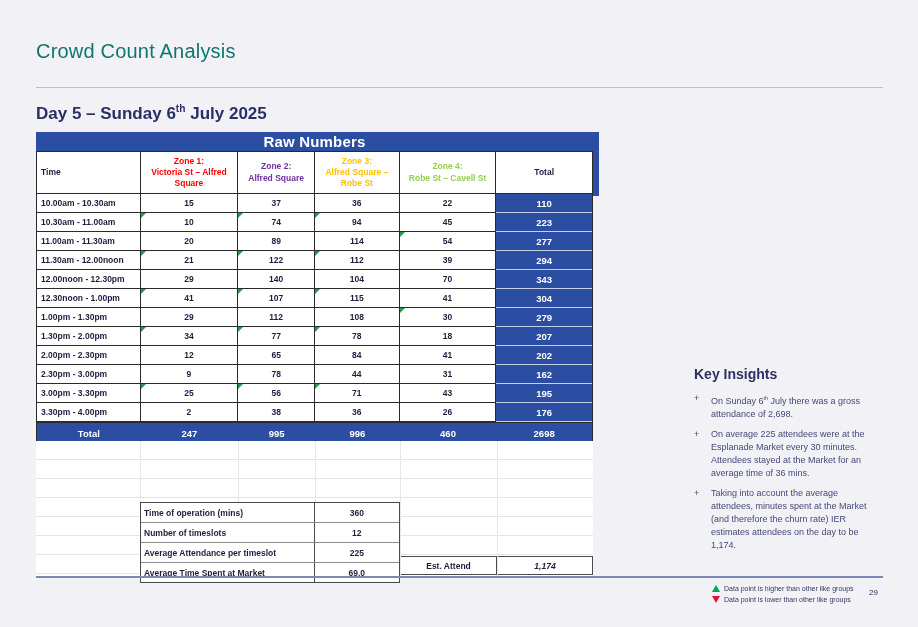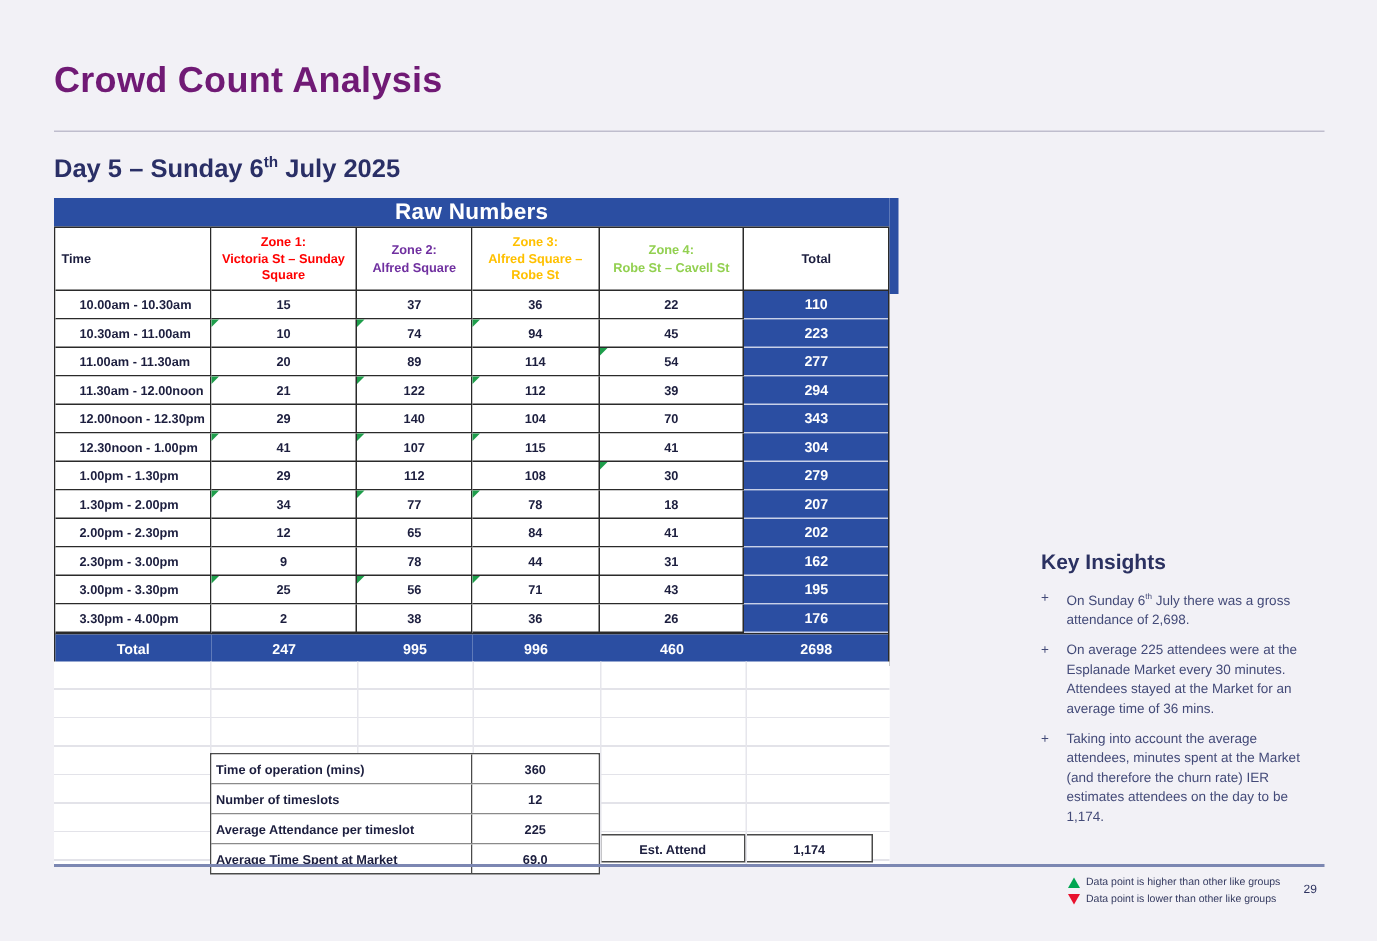--- a/index.html
+++ b/index.html
@@ -1,38 +1,38 @@
 <!DOCTYPE html>
 <html><head>
 <meta charset="utf-8">
 <style>
   html,body{margin:0;padding:0;background:#f2f1f6;}
   .slide{position:relative;width:918px;height:627px;background:#f2f1f6;overflow:hidden;
          font-family:"Liberation Sans", sans-serif;color:#1c1e3e;}
   
-  .page-title{position:absolute;left:36px;top:40px;font-size:24px;font-weight:700;color:#701a75;letter-spacing:.2px;}
+  .page-title{position:absolute;left:36px;top:40px;font-size:20px;font-weight:400;color:#0f766e;letter-spacing:.2px;}
   .title-rule{position:absolute;left:36px;top:87px;width:847px;height:1px;background:#bfbdcd;}
   .subtitle{position:absolute;left:36px;top:103px;font-size:17px;font-weight:600;color:#2a2f66;}
   .subtitle sup{font-size:60%;}
   
   .xl{position:absolute;left:36px;top:132px;width:557px;height:446px;background:#ffffff;}
   .banner{height:19px;background:#2b4ea2;color:#ffffff;font-size:15px;font-weight:bold;
           display:flex;align-items:center;justify-content:center;letter-spacing:.2px;}
   .banner-leg{position:absolute;left:557px;top:0;width:6px;height:64px;background:#2b4ea2;}
   .grid{border:1px solid #2a2a2a;box-sizing:border-box;width:557px;}
   .row{display:flex;}
   .cell{box-sizing:border-box;border-right:1px solid #2a2a2a;border-bottom:1px solid #2a2a2a;
         display:flex;align-items:center;justify-content:center;font-size:8.5px;font-weight:bold;
         position:relative;background:#fff;color:#1c1e3e;}
   .cell:last-child{border-right:none;}
   .c0{width:104px;} .c1{width:98px;} .c2{width:77px;} .c3{width:85px;text-align:center;} .c4{width:97px;} .c5{width:96px;}
   .hdr .cell{height:42px;text-align:center;line-height:1.3;flex-direction:column;padding:0 3px;}
   .hdr .time-h{align-items:flex-start;justify-content:center;text-align:left;padding-left:4px;}
   .drow .cell{height:19px;}
-  .time-cell{justify-content:flex-start;padding-left:16px;text-align:left;}
+  .time-cell{justify-content:flex-start;padding-left:4px;text-align:left;}
   .tot-col{background:#2b4ea2 !important;color:#ffffff;font-size:9.5px;
            border-bottom:1px solid #c8d0e8 !important;border-right:none;}
   .trow .cell{height:20px;background:#2b4ea2;color:#fff;font-size:9.5px;border:none;}
   .trow{border-top:1px solid #2a2a2a;}
   .flag{position:absolute;top:0;left:0;width:0;height:0;border-top:5px solid #1e9e4b;border-right:5px solid transparent;}
   .rflag{position:absolute;top:0;right:0;width:0;height:0;border-top:5px solid #ff0000;border-left:5px solid transparent;}
   
   .lower{position:absolute;left:0;top:309px;width:557px;height:137px;background:#ffffff;
          background-image:repeating-linear-gradient(to bottom, transparent 0 18px, #e3e3e9 18px 19px);}
   .vgrid{position:absolute;top:0;width:1px;height:137px;background:#e6e6ec;}
@@ -41,21 +41,21 @@
   .sumrow:last-child{border-bottom:none;}
   .sumlabel{width:175px;box-sizing:border-box;border-right:1px solid #4a4a4a;display:flex;align-items:center;
             padding-left:3px;font-size:8.5px;font-weight:bold;background:#fff;}
   .sumval{width:85px;display:flex;align-items:center;justify-content:center;font-size:8.5px;font-weight:bold;background:#fff;}
   .sumrow.xbold .sumlabel,.sumrow.xbold .sumval{font-weight:800;}
   .churn-cell{position:absolute;top:115px;height:19px;box-sizing:border-box;border:1px solid #4a4a4a;background:#fff;
               display:flex;align-items:center;justify-content:center;font-size:8.5px;font-weight:bold;}
   .churn-label{left:104px;width:76px;justify-content:flex-start;padding-left:3px;}
   .churn-val{left:279px;width:85px;}
   .est-label{left:364px;width:97px;}
-  .est-val{left:461px;width:85px;}
+  .est-val{left:461px;width:96px;font-style:italic;}
   .bottom-rule{position:absolute;left:36px;top:576px;width:847px;height:2px;background:#7c87b2;}
   
   .insights{position:absolute;left:694px;top:366px;width:182px;}
   .insights-h{font-size:14px;font-weight:bold;color:#2b3161;margin:0 0 10px 0;}
   .bullet{display:flex;font-size:9px;line-height:13px;color:#434a78;margin-bottom:7px;}
   .bullet .mk{width:17px;flex:0 0 17px;}
   .bullet sup{font-size:60%;}
   
   .legend{position:absolute;left:712px;top:583px;}
   .legend-row{display:flex;align-items:center;height:11px;}
@@ -76,21 +76,21 @@
   <div class="subtitle"><span>Day 5 – Sunday 6</span><sup>th</sup><span> July 2025</span></div>
 
   <div class="xl">
     <div class="banner">Raw Numbers</div>
     <div class="banner-leg"></div>
     <div class="grid">
       <div class="row hdr" id="hdr-row">
           <div class="cell c0 time-h">Time</div>
           <div class="cell c1" style="color: rgb(255, 0, 0);">
             <div>Zone 1:</div>
-            <div>Victoria St – Sunday Square</div>
+            <div>Victoria St – Alfred Square</div>
           </div>
           <div class="cell c2" style="color: rgb(112, 48, 160);">
             <div>Zone 2:</div>
             <div>Alfred Square</div>
           </div>
           <div class="cell c3" style="color: rgb(255, 192, 0);">
             <div>Zone 3:</div>
             <div>Alfred Square – Robe St</div>
           </div>
           <div class="cell c4" style="color: rgb(146, 208, 80);">

